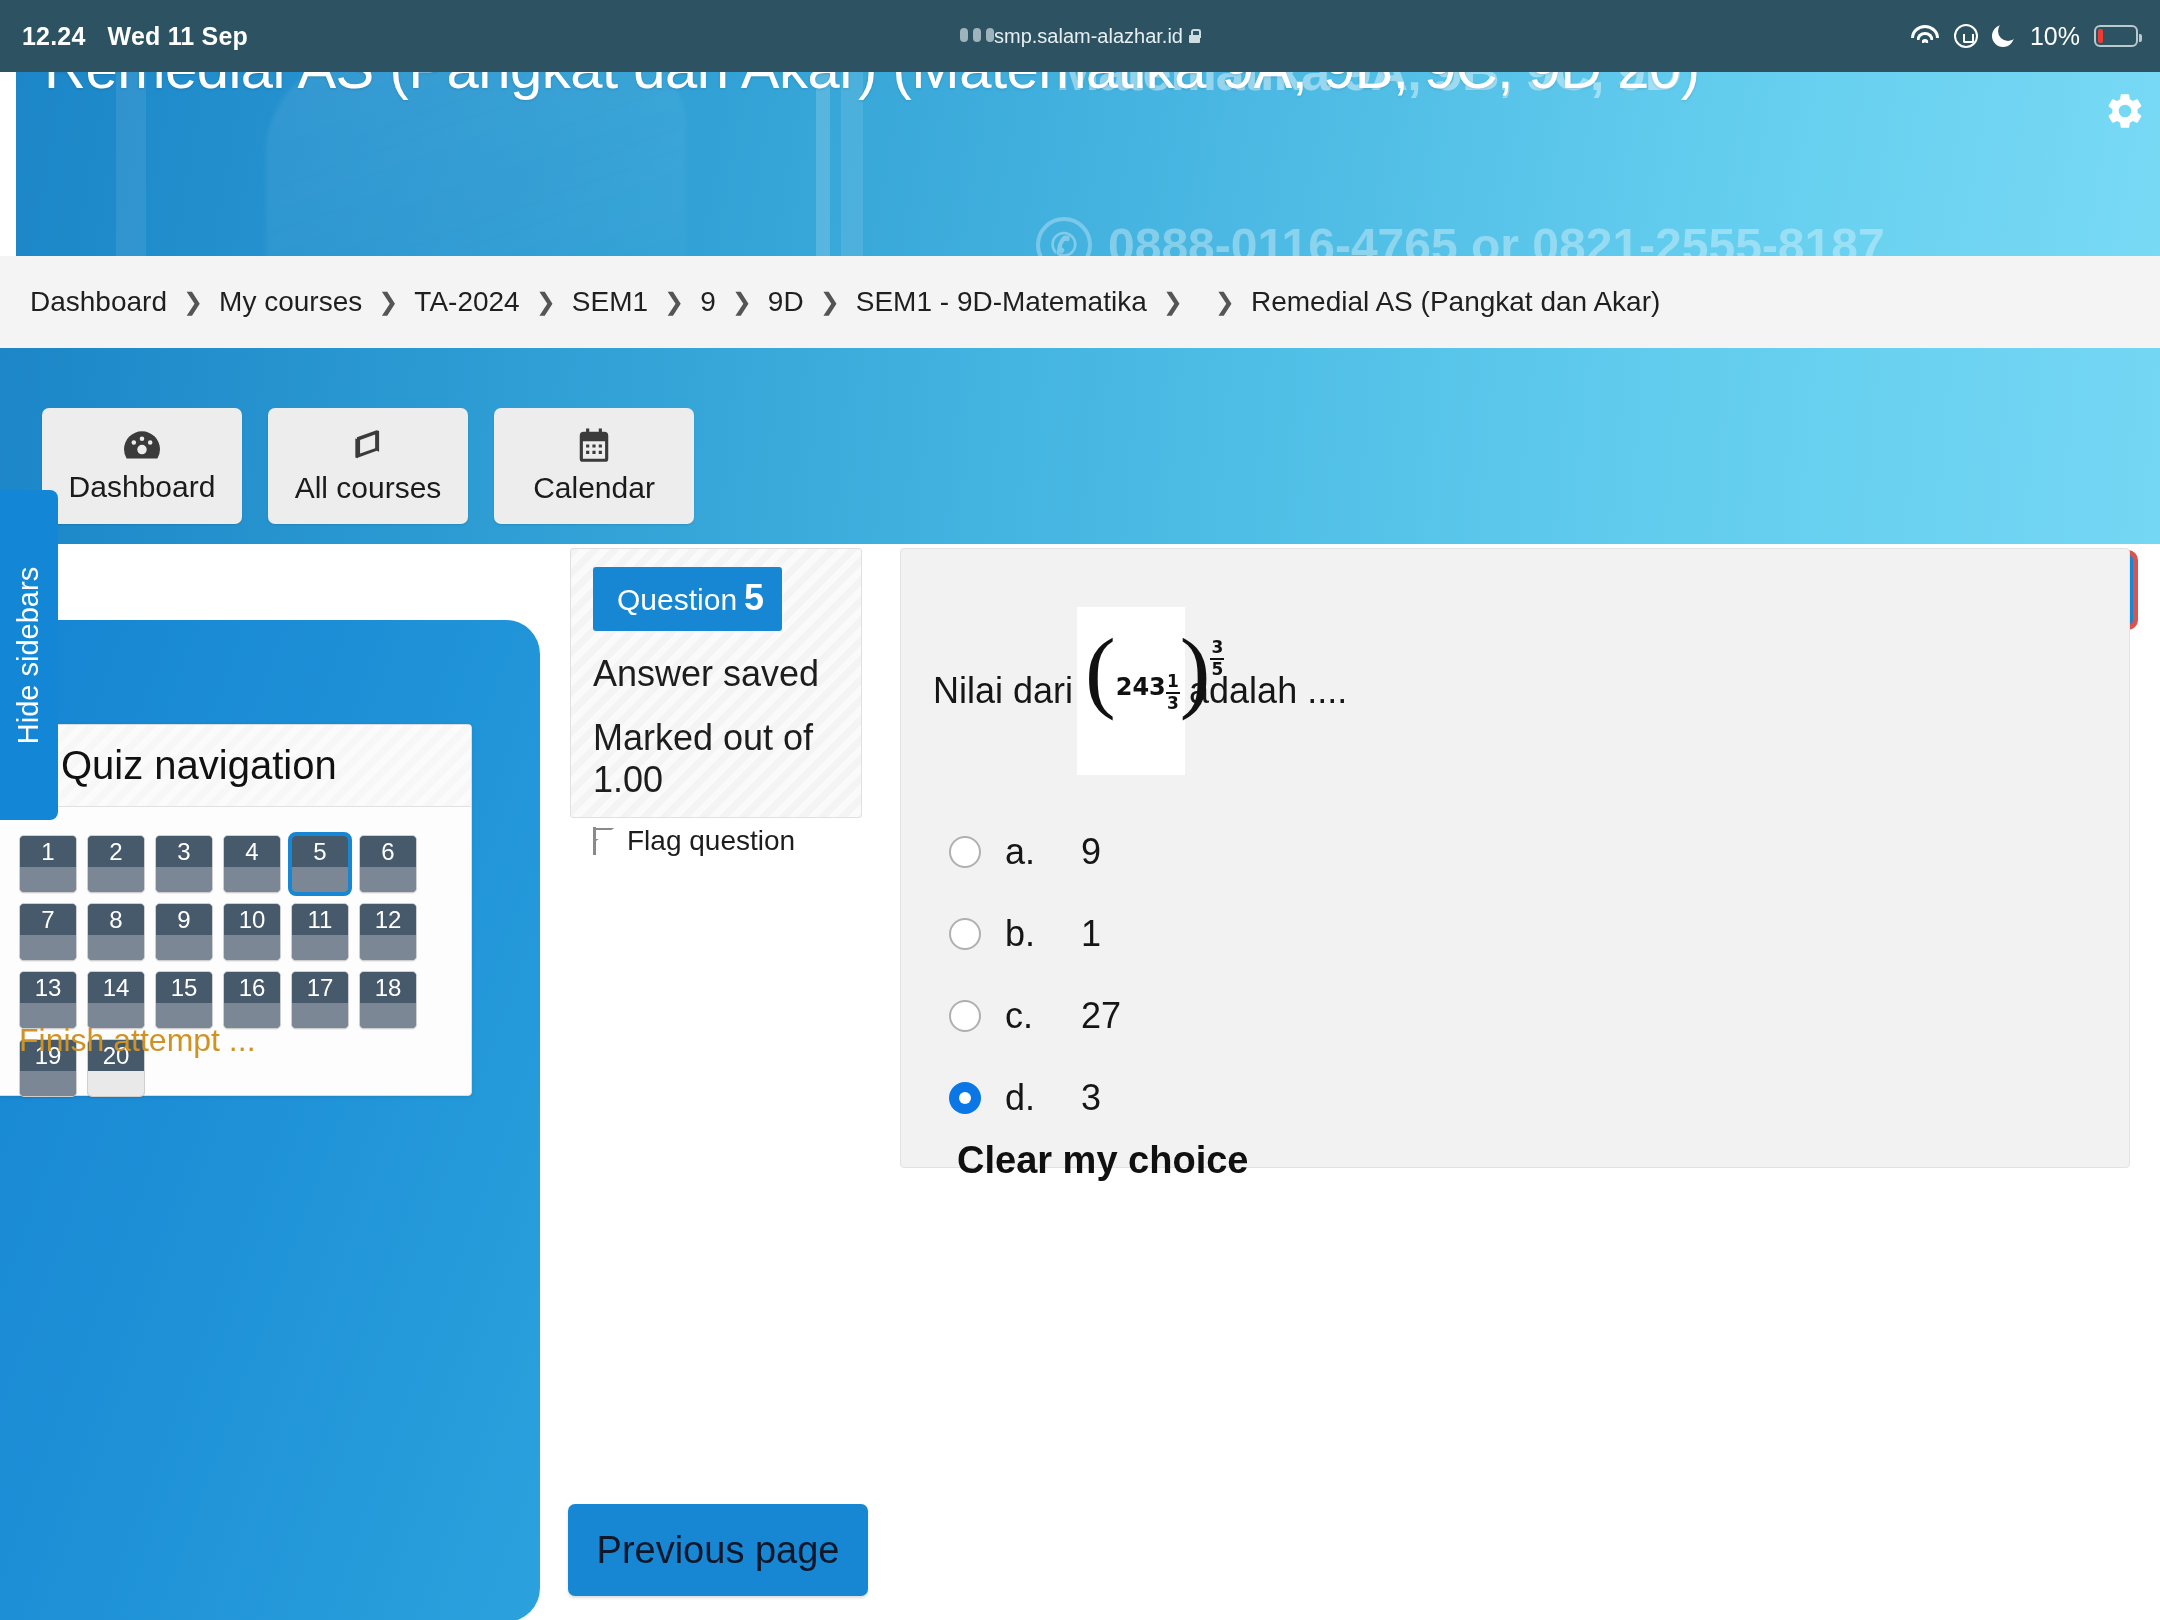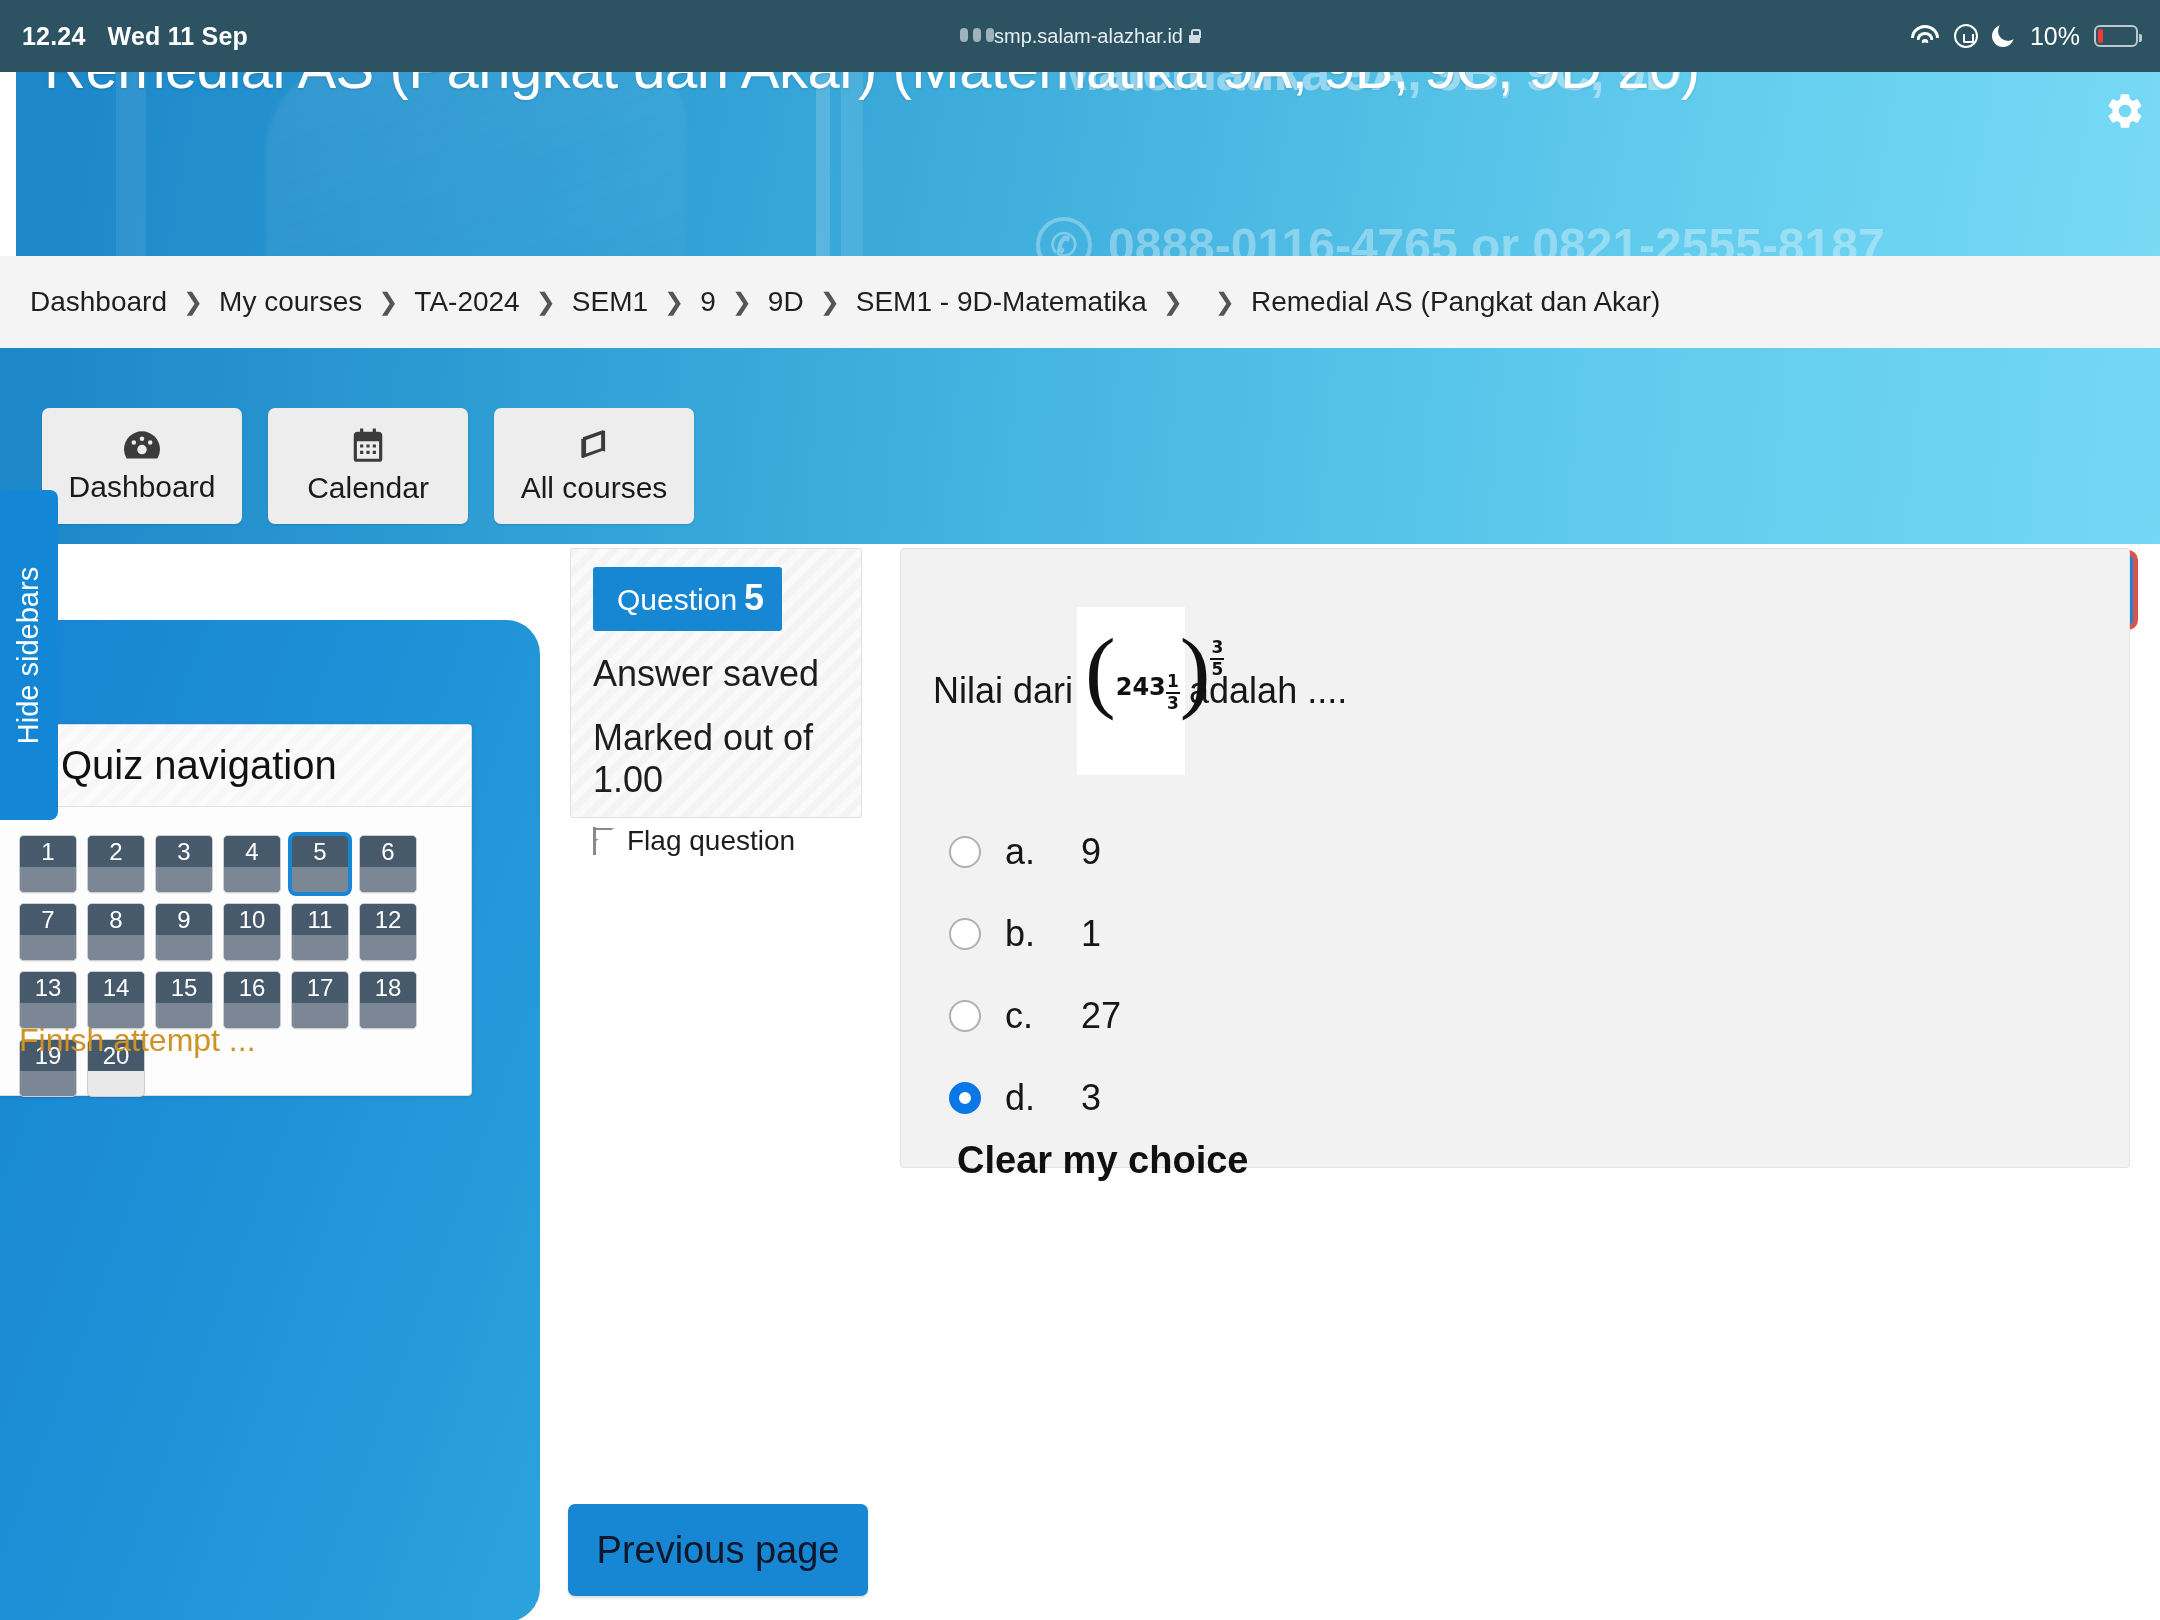--- a/index.html
+++ b/index.html
@@ -378,30 +378,30 @@
 <div class="nav-strip">
   <div class="navbtns">
     <div class="navbtn">
       <svg width="40" height="36" viewBox="0 0 24 22">
         <path d="M12 2a11 11 0 00-11 11 11 11 0 001.6 5.7h18.8A11 11 0 0023 13 11 11 0 0012 2zm-5 5.5a1.4 1.4 0 110 2.8 1.4 1.4 0 010-2.8zm10 0a1.4 1.4 0 110 2.8 1.4 1.4 0 010-2.8zM12 5.2a1.4 1.4 0 110 2.8 1.4 1.4 0 010-2.8zm0 5.1a2.9 2.9 0 11-2.9 2.9A2.9 2.9 0 0112 10.3z"></path>
       </svg>
       <span class="lbl">Dashboard</span>
     </div>
     <div class="navbtn">
       <svg width="38" height="38" viewBox="0 0 24 24">
-        <path d="M7 1v2H5.5A2.5 2.5 0 003 5.5V20a2 2 0 002 2h14a2 2 0 002-2V5.5A2.5 2.5 0 0018.5 3H17V1h-2v2H9V1H7zm-2 8h14v11H5V9zm2 2v2h2v-2H7zm4 0v2h2v-2h-2zm4 0v2h2v-2h-2zm-8 4v2h2v-2H7zm4 0v2h2v-2h-2zm4 0v2h2v-2h-2z"></path>
-      </svg>
-      <span class="lbl">Calendar</span>
-    </div>
-    <div class="navbtn">
-      <svg width="38" height="38" viewBox="0 0 24 24">
         <path d="M17.5 2L5 6.5v13L17.5 15l1.5.6V2.6L17.5 2zM7 8.2l9.5-3.4v8.6L7 16.8V8.2z"></path>
         <path d="M4 7.2l1.5.6v12l-1.5-.6z"></path>
       </svg>
       <span class="lbl">All courses</span>
+    </div>
+    <div class="navbtn">
+      <svg width="38" height="38" viewBox="0 0 24 24">
+        <path d="M7 1v2H5.5A2.5 2.5 0 003 5.5V20a2 2 0 002 2h14a2 2 0 002-2V5.5A2.5 2.5 0 0018.5 3H17V1h-2v2H9V1H7zm-2 8h14v11H5V9zm2 2v2h2v-2H7zm4 0v2h2v-2h-2zm4 0v2h2v-2h-2zm-8 4v2h2v-2H7zm4 0v2h2v-2h-2zm4 0v2h2v-2h-2z"></path>
+      </svg>
+      <span class="lbl">Calendar</span>
     </div>
   </div>
 </div>
 
 <div class="hide-sidebars">
   <span>Hide sidebars</span>
 </div>
 
 <div class="page-body">
 

